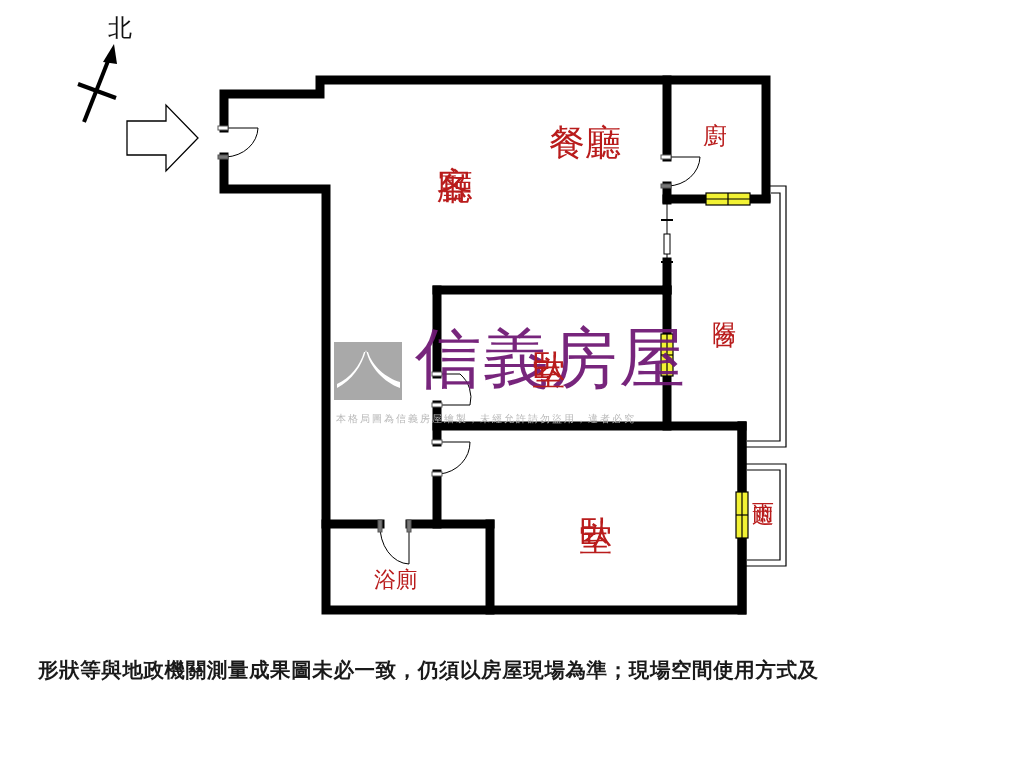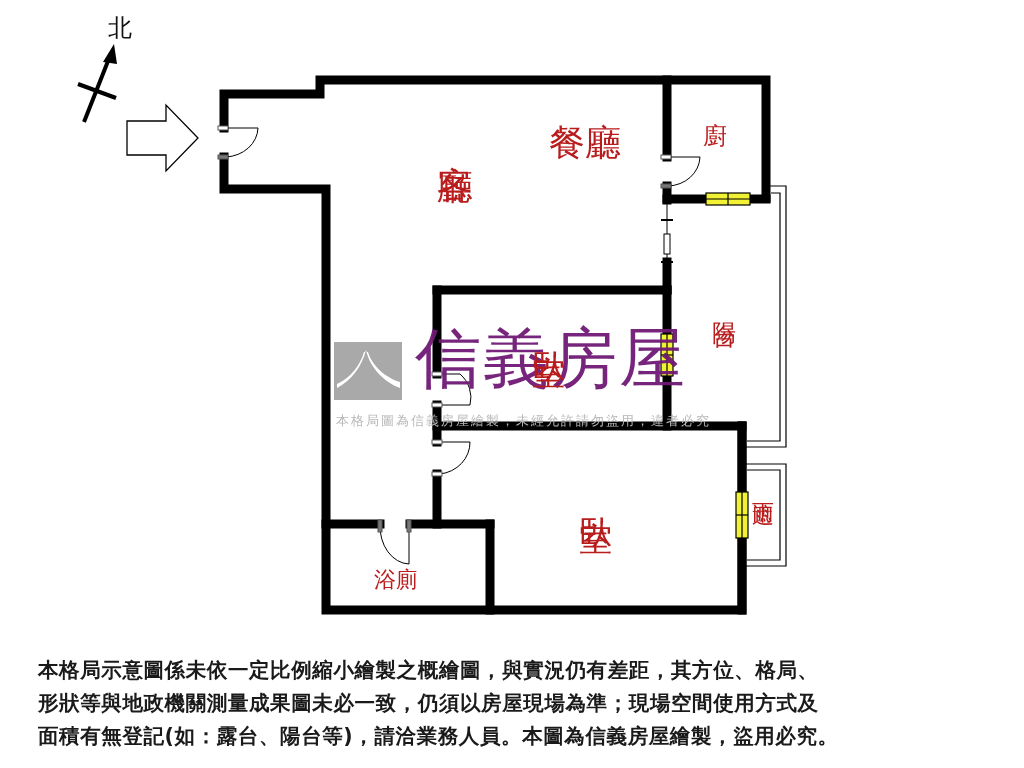--- a/index.html
+++ b/index.html
@@ -1,21 +1,21 @@
 <!DOCTYPE html>
 <html><head>
   <meta charset="utf-8">
   <style>
     html, body { margin: 0; padding: 0; background: #ffffff; }
     body { width: 1024px; height: 768px; position: relative; overflow: hidden; font-family: "DejaVu Serif", serif; }
     #plan { position: absolute; left: 0; top: 0; width: 1024px; height: 640px; }
     .room-label { position: absolute; font-family: "DejaVu Serif", "Liberation Serif", serif; color: #b91c1c; line-height: 1.05; }
     .vert { writing-mode: vertical-rl; text-orientation: upright; letter-spacing: 2px; }
     .wm-text { position: absolute; left: 415px; top: 326px; font-family: "DejaVu Sans", "Liberation Sans", sans-serif; font-size: 66px; color: #701a75; letter-spacing: 2px; line-height: 1; opacity: 0.95; }
-    .wm-sub { position: absolute; left: 336px; top: 412px; font-family: Liberation Serif, serif; font-size: 13px; color: #b8b8b8; letter-spacing: 2px; white-space: nowrap; }
+    .wm-sub { position: absolute; left: 336px; top: 412px; font-family: Liberation Serif, serif; font-size: 10px; color: #b8b8b8; letter-spacing: 2px; white-space: nowrap; }
     .disclaimer { position: absolute; left: 38px; top: 654px; width: 960px; font-family: "DejaVu Sans", "Liberation Sans", sans-serif; font-size: 20.5px; color: #1a1a1a; line-height: 33px; letter-spacing: 0.6px; font-weight: bold; }
     .disclaimer div { white-space: nowrap; }
     .north-label { position: absolute; left: 108px; top: 12px; font-size: 24px; font-family: "DejaVu Serif", serif; color: #111; }
   </style>
 </head>
 <body>
 
 <svg id="plan" viewBox="0 0 1024 640" xmlns="http://www.w3.org/2000/svg">
 
   <g>
@@ -117,16 +117,14 @@
 <div class="room-label vert" style="left:436px; top:136px; font-size:36px;">客廳</div>
 <div class="room-label" style="left:549px; top:124px; font-size:36px; white-space:nowrap;">餐廳</div>
 <div class="room-label" style="left:703px; top:124px; font-size:24px;">廚</div>
 <div class="room-label vert" style="left:711px; top:303px; font-size:24px;">陽台</div>
 <div class="room-label vert" style="left:531px; top:326px; font-size:33px;">臥室</div>
 <div class="room-label vert" style="left:578px; top:492px; font-size:33px;">臥室</div>
 <div class="room-label" style="left:374px; top:568px; font-size:22px; white-space:nowrap;">浴廁</div>
 <div class="room-label vert" style="left:752px; top:486px; font-size:22px; letter-spacing:0;">雨遮</div>
 
 <div class="disclaimer">
-  <div>本格局示意圖係未依一定比例縮小繪製之概繪圖，與實況仍有差距，其方位、格局、</div>
   <div>形狀等與地政機關測量成果圖未必一致，仍須以房屋現場為準；現場空間使用方式及</div>
-  <div>面積有無登記(如：露台、陽台等)，請洽業務人員。本圖為信義房屋繪製，盜用必究。</div>
 </div>
 
 </body></html>

